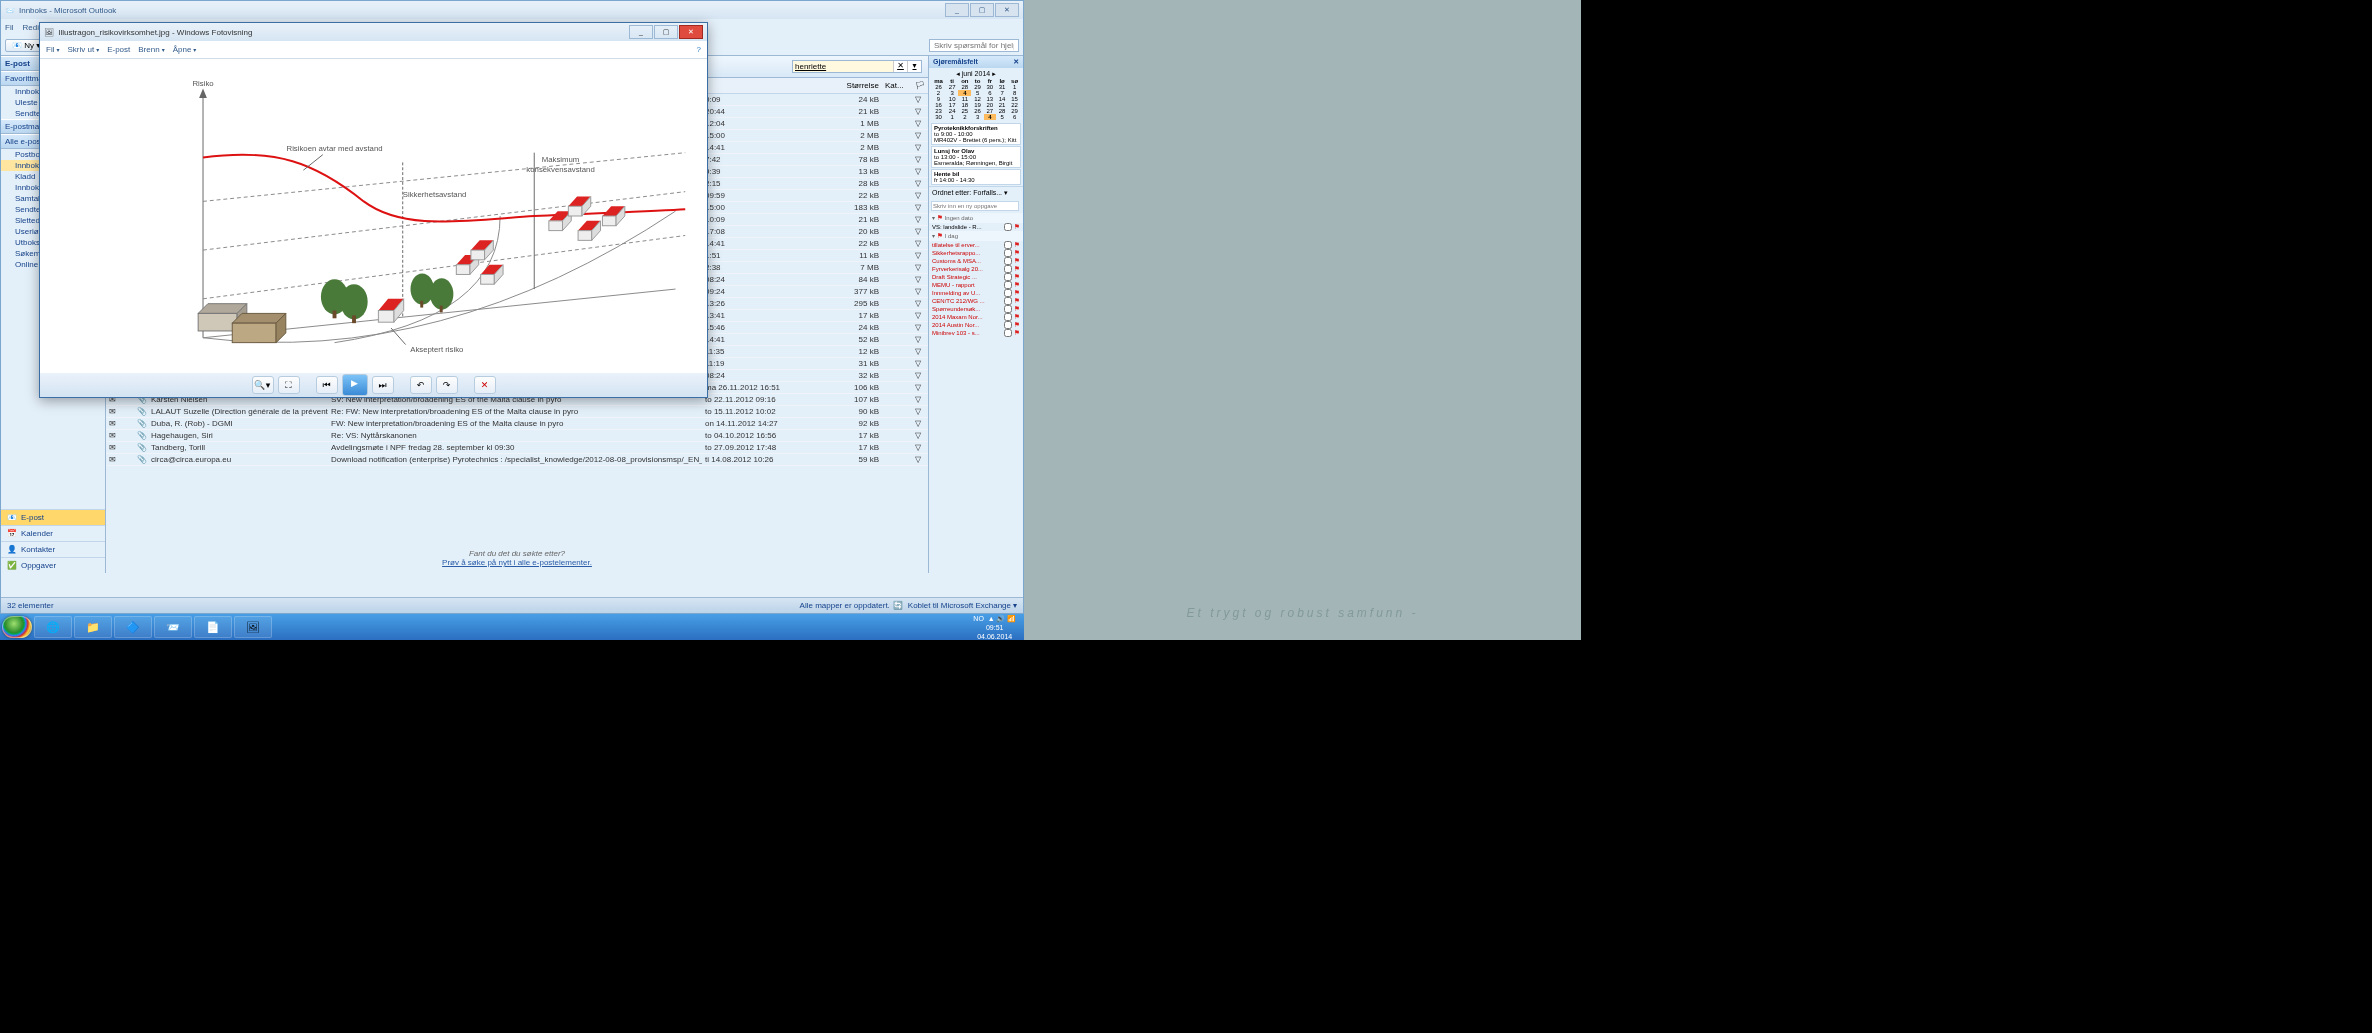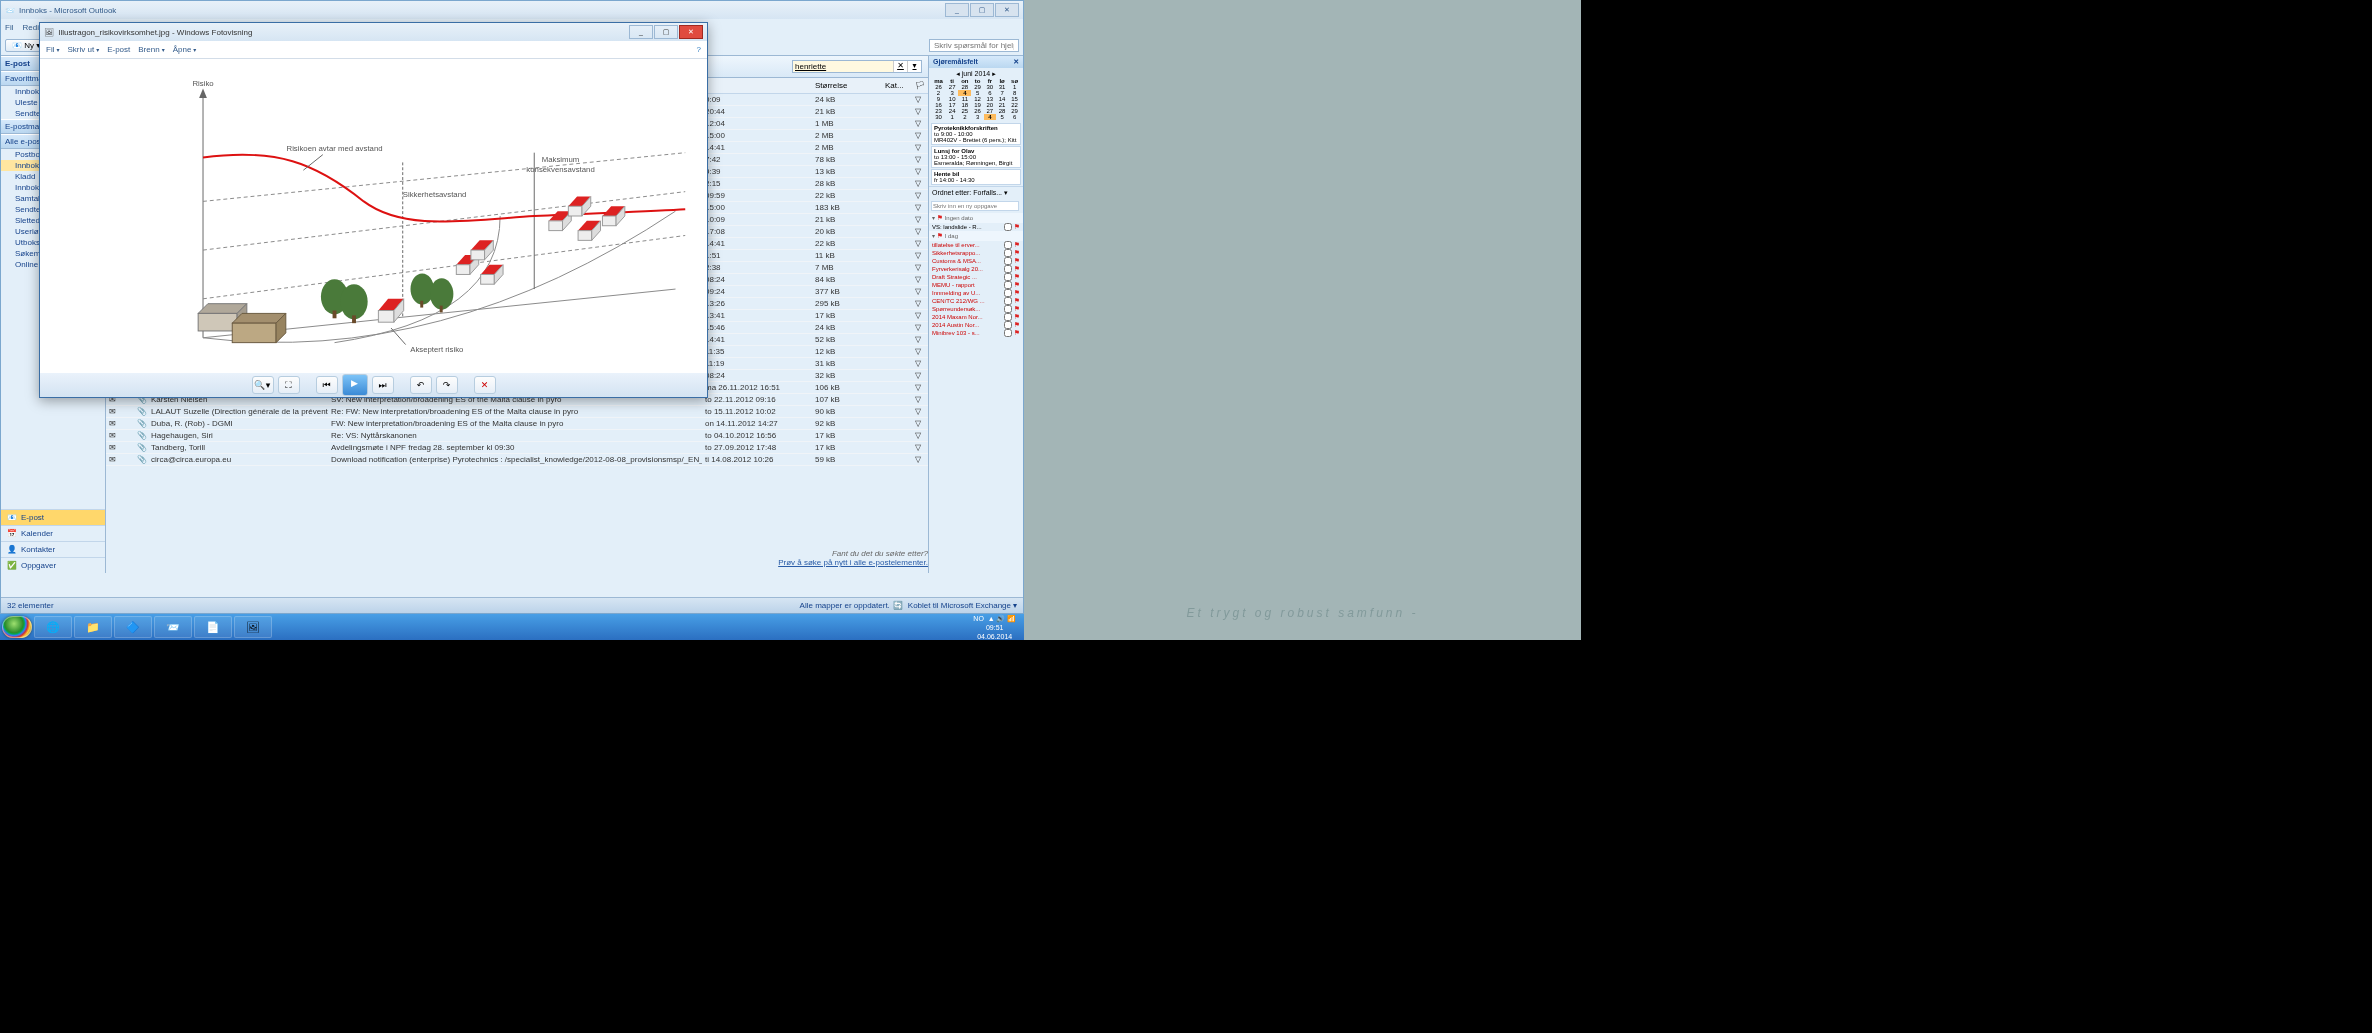--- a/index.html
+++ b/index.html
@@ -22,24 +22,24 @@
 .navbtn { padding: 3px 6px; border-top: 1px solid #c2d6ea; display:flex; align-items:center; gap:4px; color:#15428b;}
 .navbtn.sel { background: #ffd76b; }
 .navfill { flex:1; overflow:hidden;}
 .mail { flex: 1; display: flex; flex-direction: column; min-width: 0; }
 .mailhdr { height: 22px; background: linear-gradient(#eef6fd,#d9e9f7); border-bottom: 1px solid #9cb8d4; display:flex; align-items:center; padding:0 6px; gap:6px;}
 .searchbox { margin-left:auto; display:flex; border:1px solid #9cb8d4; background:#fff;text-decoration:underline;}
 .searchbox input { border:0; font-size:8px; width:100px; padding:1px 2px; background:#fff9e0;}
 .searchbox .sb { width:14px; text-align:center; border-left:1px solid #ccc; font-size:8px;}
 .colhdr { display:flex; background:#e8f1f9; border-bottom:1px solid #c2d6ea; padding:2px 0;}
 .colhdr div, .row div { padding:1px 3px; overflow:hidden; white-space:nowrap; }
-.c-icon{width:14px;} .c-icon2{width:14px;} .c-att{width:14px;} .c-from{width:180px;} .c-subj{flex:1;} .c-date{width:110px;} .c-size{width:70px; text-align:left;} .c-cat{width:30px;} .c-flag{width:16px;}
+.c-icon{width:14px;} .c-icon2{width:14px;} .c-att{width:14px;} .c-from{width:180px;} .c-subj{flex:1;} .c-date{width:110px;} .c-size{width:70px; text-align:right;} .c-cat{width:30px;} .c-flag{width:16px;}
 .maillist { flex:1; overflow:auto;}
 .row { display:flex; font-size:8px; border-bottom:1px solid #f0f4f8; color:#333;}
-.mailfoot { text-align:right; font-size:8px; color:#666; padding:6px 0;}
+.mailfoot { text-align:center; font-size:8px; color:#666; padding:6px 0;}
 .mailfoot a { color:#2a5ca7;}
 .todo { width: 95px; border-left:1px solid #9cb8d4; background:#e3eff9; display:flex; flex-direction:column; font-size:7px;}
 .todohdr { background:linear-gradient(#d6e9fb,#bad7f0); padding:2px 4px; font-weight:bold; color:#15428b; display:flex; justify-content:space-between;}
 .cal { padding:2px;}
 .calmonth { text-align:center; font-size:7px;}
 .caltbl { width:100%; border-collapse:collapse; font-size:6px;}
 .caltbl th,.caltbl td{ text-align:center; padding:0 1px;}
 .caltbl td.today { background:#fdbb5d; font-weight:bold;}
 .appt { border:1px solid #c2d6ea; margin:1px 2px; padding:1px 2px; font-size:6px; background:#fff; overflow:hidden;}
 .tasklist { flex:1; overflow:auto; font-size:6px;}

